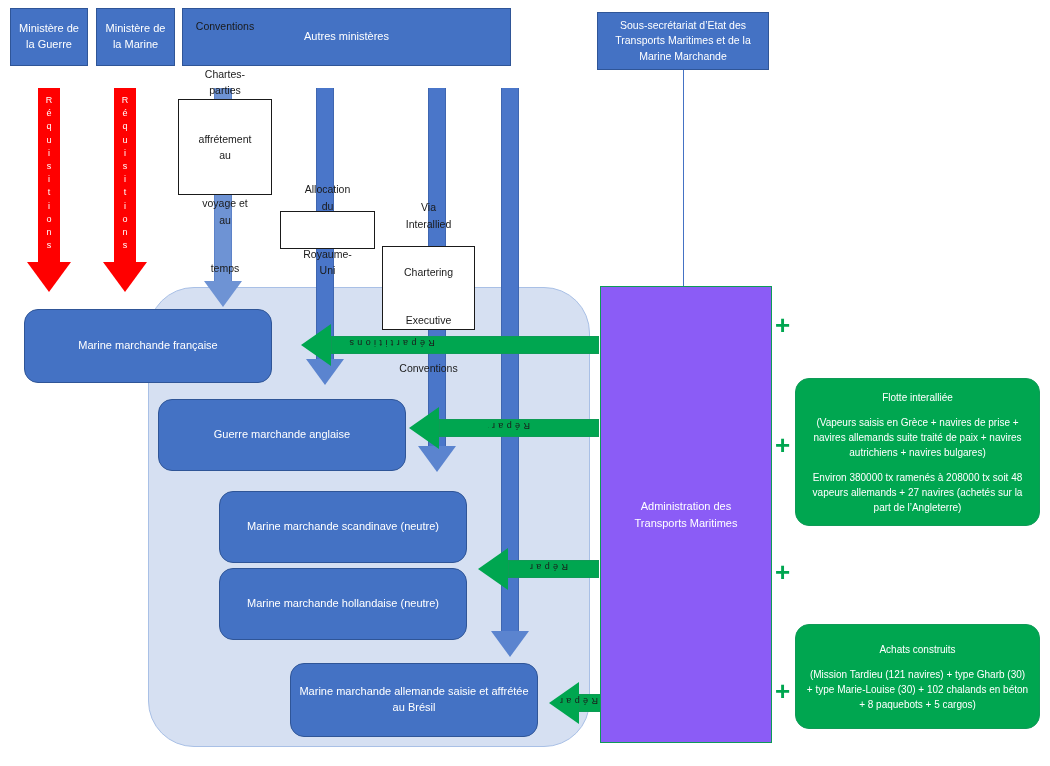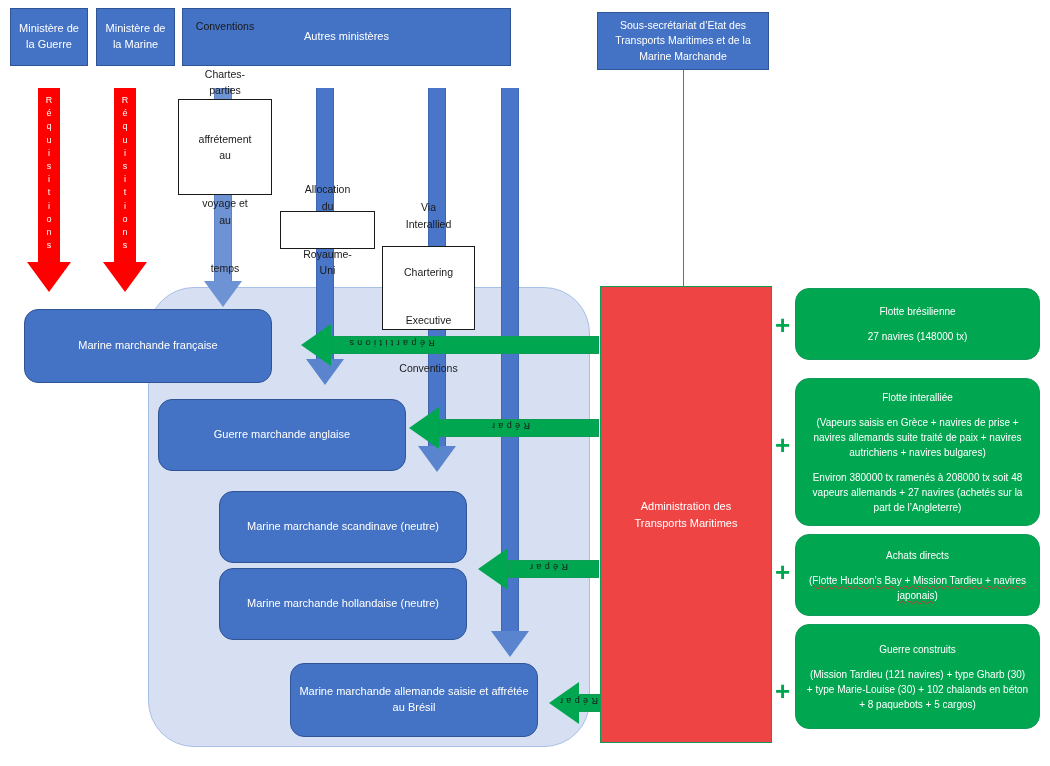--- a/index.html
+++ b/index.html
@@ -131,21 +131,21 @@
     align-items: center;
     justify-content: center;
     padding: 6px 10px;
   }
   .gbox.rounded { border-radius: 14px; }
   .gbox .ttl { margin-bottom: 10px; font-size: 10px; }
   .gbox .para { margin-bottom: 10px; }
   .gbox .para:last-child { margin-bottom: 0; }
   .admin {
     position: absolute;
-    background: #ef4444;
+    background: #8b5cf6;
     border: 1px solid #0f9a57;
     color:#ffffff;
     font-size: 11px;
     line-height:1.5;
     text-align:center;
     display:flex; align-items:center; justify-content:center;
     padding: 0 14px;
   }
 
   .plus {
@@ -277,34 +277,26 @@
 
   <div class="admin" style="left:600px; top:286px; width:172px; height:457px;">
     <span>Administration des Transports Maritimes</span>
   </div>
 
   <div class="plus" style="left:775px; top:312px;">+</div>
   <div class="plus" style="left:775px; top:432px;">+</div>
   <div class="plus" style="left:775px; top:559px;">+</div>
   <div class="plus" style="left:775px; top:678px;">+</div>
 
-  <div class="gbox rounded" style="left:795px; top:288px; width:245px; height:72px;">
-    <div class="ttl">Flotte brésilienne</div>
-    <div class="para">27 navires (148000 tx)</div>
-  </div>
 
   <div class="gbox rounded" style="left:795px; top:378px; width:245px; height:148px;">
     <div class="ttl">Flotte interalliée</div>
     <div class="para">(Vapeurs saisis en Grèce + navires de prise + navires allemands suite traité de paix + navires autrichiens + navires bulgares)</div>
     <div class="para">Environ 380000 tx ramenés à 208000 tx soit 48 vapeurs allemands + 27 navires (achetés sur la part de l’Angleterre)</div>
   </div>
 
-  <div class="gbox rounded" style="left:795px; top:534px; width:245px; height:82px;">
-    <div class="ttl">Achats directs</div>
-    <div class="para sp">(Flotte Hudson’s Bay + Mission Tardieu + navires japonais)</div>
-  </div>
 
   <div class="gbox rounded" style="left:795px; top:624px; width:245px; height:105px;">
-    <div class="ttl">Guerre construits</div>
+    <div class="ttl">Achats construits</div>
     <div class="para">(Mission Tardieu (121 navires) + type Gharb (30) + type Marie-Louise (30) + 102 chalands en béton + 8 paquebots + 5 cargos)</div>
   </div>
 
 </div>
 
 </body></html>

